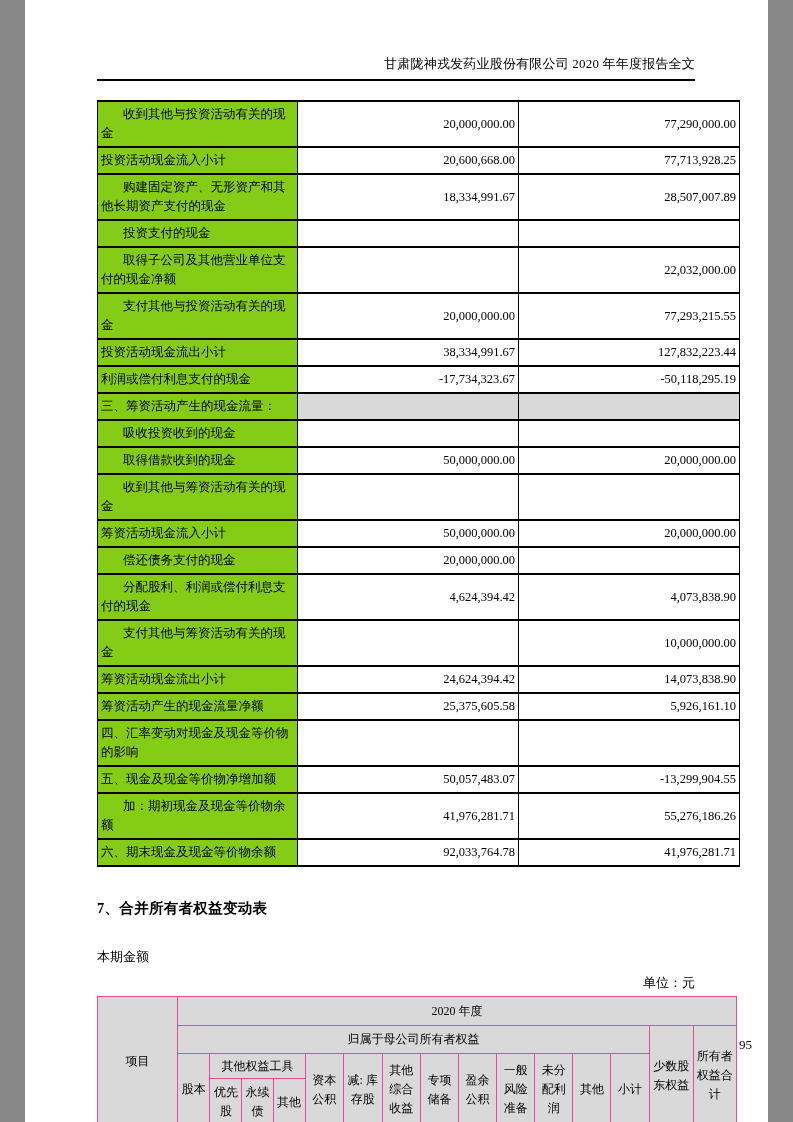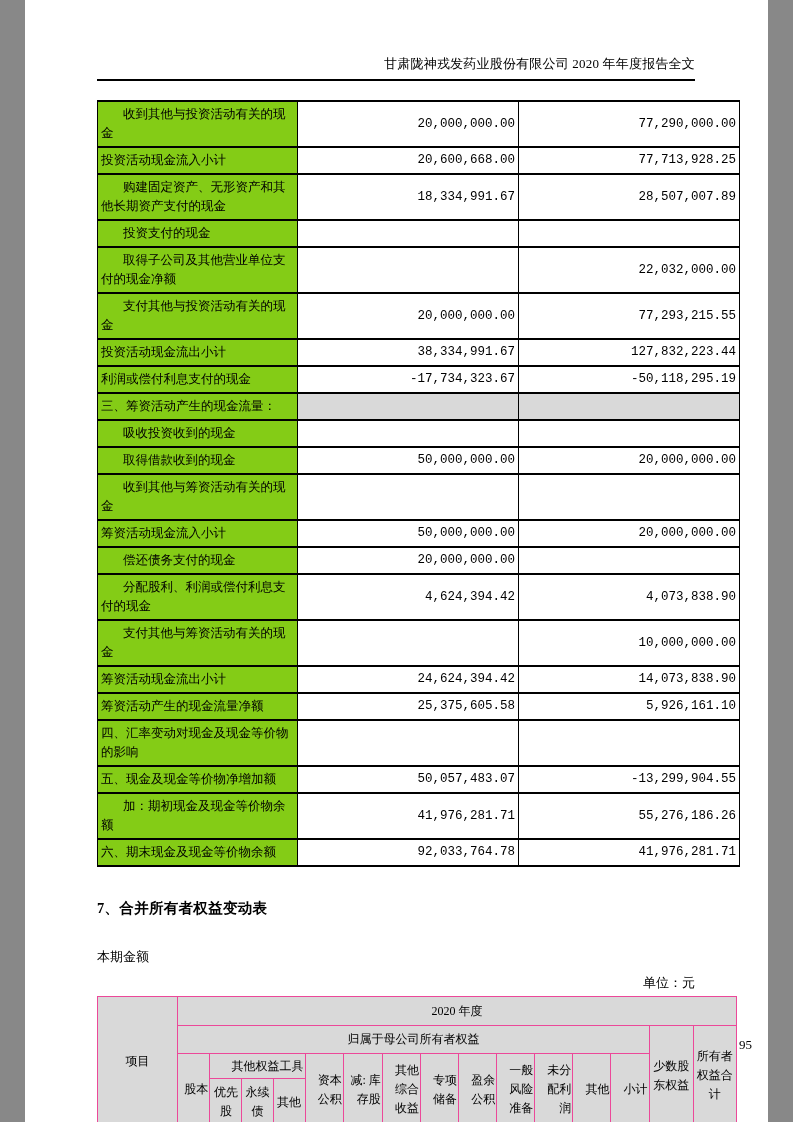--- a/index.html
+++ b/index.html
@@ -41,21 +41,20 @@
     background:#84cc16;
     text-align:left;
     padding-left:3px;
     padding-right:3px;
   }
   table.cashflow td.c-label.indent{text-indent:22px;}
   table.cashflow td.c-val{
     text-align:right;
     padding-right:3px;
     background:#fff;
-    font-family:Liberation Mono, monospace;
   }
   table.cashflow tr.section td.c-val{background:#d9d9d9;}
   
   .sec-heading{
     margin-top:32px;
     font-size:14.5px;
     font-weight:bold;
     letter-spacing:.3px;
   }
   .sub-heading{margin-top:30px;font-size:13px;}
@@ -73,21 +72,21 @@
     background:#d9d9d9;
     font-weight:normal;
     text-align:center;
     vertical-align:middle;
     line-height:19px;
     padding:1px;
     overflow:hidden;
   }
   table.equity tr.r1 th{height:26px;}
   table.equity tr.r2 th{height:25px;}
-  table.equity tr.r3 th{height:22px;text-align:right;}
+  table.equity tr.r3 th{height:22px;}
   table.equity tr.r4 th{height:44px;}
   table.equity{border-bottom:2px solid #000;}
   th.tight{padding:1px 3px;}
   
   .page-number{
     position:absolute;
     right:16px;
     top:1037px;
     font-size:13px;
   }

